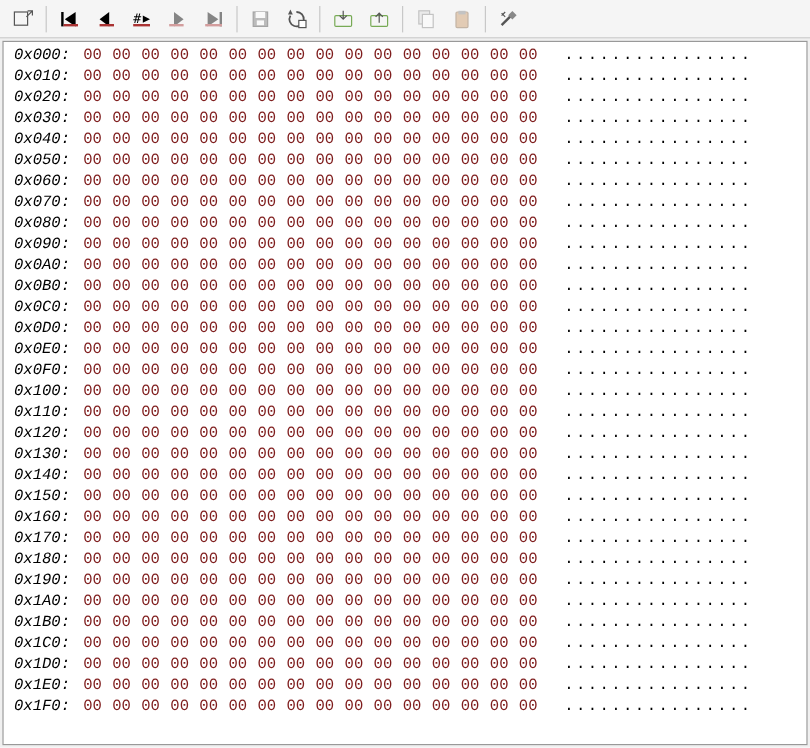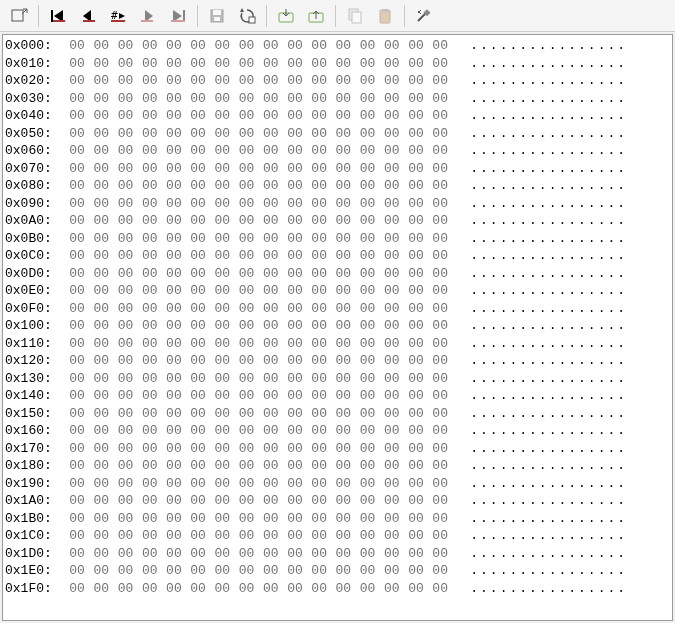--- a/index.html
+++ b/index.html
@@ -47,25 +47,26 @@
   }
   .hex-row {
     display: flex;
     height: 17.5px;
     line-height: 17.5px;
     white-space: pre;
   }
   .addr {
     color: #000;
     width: 62px;
-    text-align: left;
+    text-align: center;
     padding-left: 2px;
+    font-style: italic;
   }
   .bytes {
-    color: #737373;
+    color: #7f1d1d;
     letter-spacing: 0;
   }
   .byte {
     padding: 0 4.3px;
   }
   .ascii {
     color: #000;
     padding-left: 18px;
     letter-spacing: 2px;
   }

